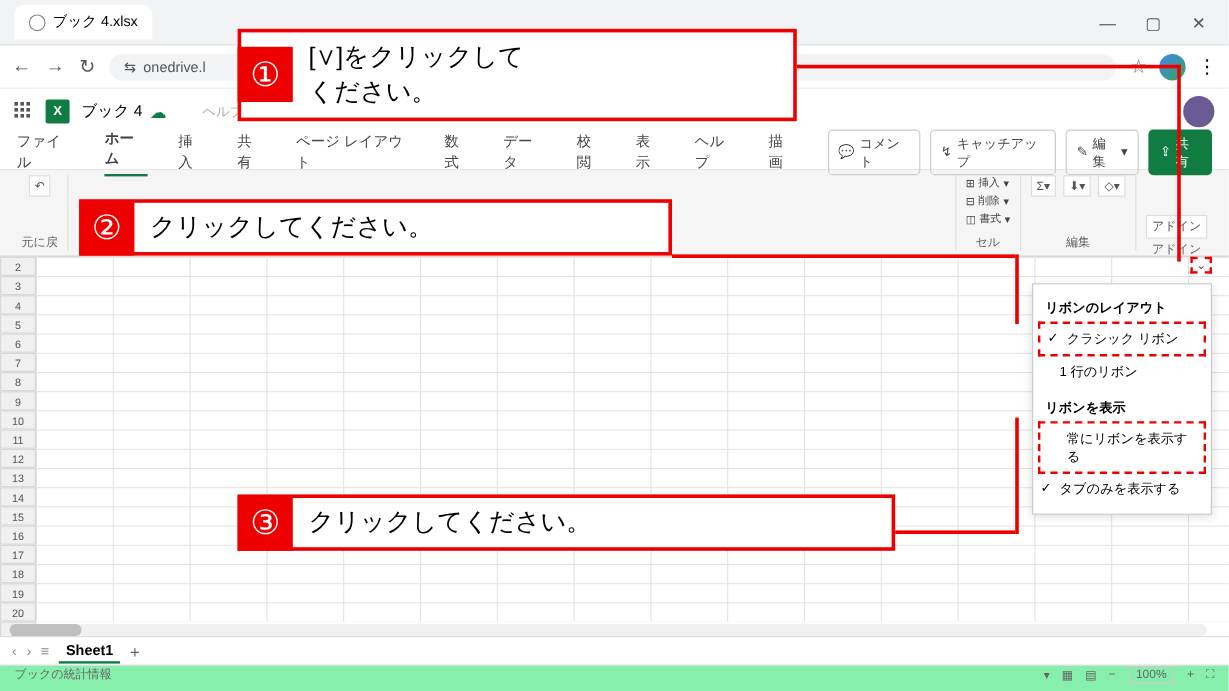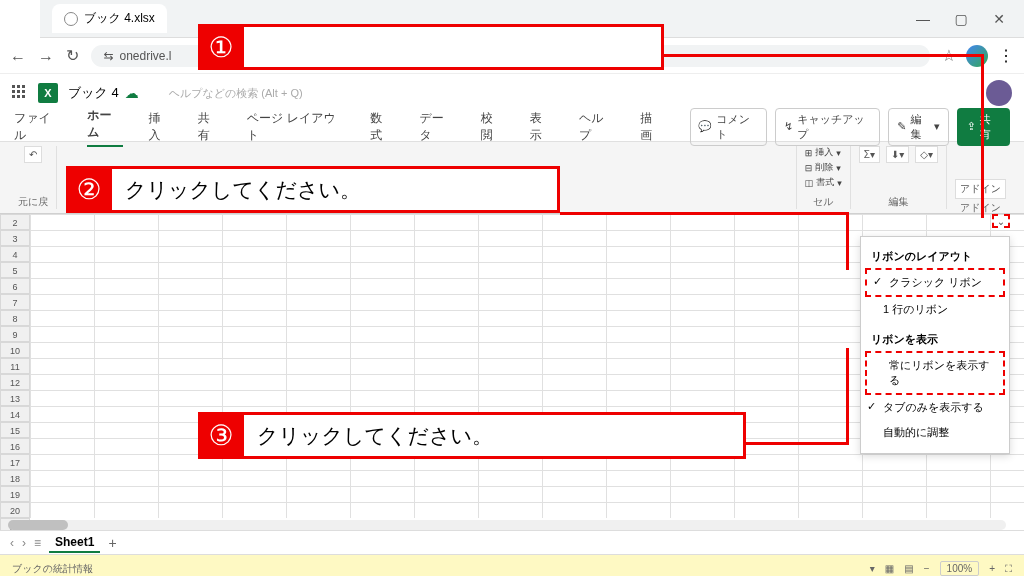--- a/index.html
+++ b/index.html
@@ -1,18 +1,18 @@
 <!DOCTYPE html>
 <html><head>
 <meta charset="utf-8">
 <style>
 * { margin: 0; padding: 0; box-sizing: border-box; font-family: "Segoe UI", "Yu Gothic UI", sans-serif; }
 body { width: 1024px; height: 576px; background: #fff; position: relative; overflow: hidden; }
 
-.browser-chrome { height: 38px; display: flex; align-items: center; padding: 0 8px; background: #f1f3f4; border-bottom: 1px solid #ddd; margin-left: 40px; }
+.browser-chrome { height: 38px; display: flex; align-items: center; padding: 0 8px; background: #f1f3f4; border-bottom: 1px solid #ddd; }
 .tab { display: flex; align-items: center; gap: 6px; background: #fff; border-radius: 8px 8px 0 0; padding: 6px 12px; font-size: 12px; margin-left: 4px; }
 .globe { width: 14px; height: 14px; border: 1px solid #888; border-radius: 50%; position: relative; }
 .win-controls { margin-left: auto; display: flex; gap: 20px; padding-right: 8px; color: #555; }
 .win-btn { width: 18px; height: 18px; display: flex; align-items: center; justify-content: center; font-size: 14px; }
 
 .nav-bar { height: 36px; display: flex; align-items: center; padding: 0 10px; gap: 12px; background: #fff; border-bottom: 1px solid #eee; }
 .nav-arrow { font-size: 16px; color: #555; }
 .url-bar { flex: 1; background: #f1f3f4; border-radius: 16px; padding: 4px 12px; font-size: 12px; color: #555; display: flex; align-items: center; gap: 6px; }
 .nav-right { display: flex; gap: 10px; align-items: center; }
 .star { color: #666; }
@@ -53,21 +53,21 @@
 .popup-heading { font-weight: bold; padding: 4px 10px; font-size: 11px; }
 .popup-item { padding: 5px 10px 5px 22px; position: relative; }
 .popup-item.checked::before { content: "✓"; position: absolute; left: 6px; }
 .dashed-highlight { border: 2px dashed #e00; margin: 0 4px; }
 
 .sheet-tabs { position: absolute; bottom: 22px; left: 0; right: 0; height: 24px; display: flex; align-items: center; padding: 0 10px; gap: 8px; font-size: 12px; border-top: 1px solid #ddd; background: #fff; }
 .st-nav { color: #888; }
 .sheet-tab { font-weight: bold; border-bottom: 2px solid #107c41; padding: 2px 6px; font-size: 12px; }
 .st-add { font-size: 14px; color: #666; }
 
-.status-bar { position: absolute; bottom: 0; left: 0; right: 0; height: 22px; background: #fef9c3; border-top: 1px solid #ddd; display: flex; align-items: flex-end; padding: 0 12px; font-size: 10px; color: #666; }
+.status-bar { position: absolute; bottom: 0; left: 0; right: 0; height: 22px; background: #86efac; border-top: 1px solid #ddd; display: flex; align-items: flex-start; padding: 0 12px; font-size: 10px; color: #666; }
 .status-right { margin-left: auto; display: flex; align-items: center; gap: 10px; }
 .zoom { border: 1px solid #ccc; padding: 1px 6px; border-radius: 2px; }
 
 .scroll-h { position: absolute; bottom: 46px; left: 8px; right: 18px; height: 10px; background: #f0f0f0; border-radius: 5px; }
 .scroll-h::before { content: ""; position: absolute; left: 0; width: 60px; height: 10px; background: #c0c0c0; border-radius: 5px; }
 
 .callout { position: absolute; background: #fff; border: 3px solid #e00; display: flex; align-items: center; }
 .callout-num { width: 46px; height: 46px; background: #e00; color: #fff; font-size: 28px; display: flex; align-items: center; justify-content: center; margin: -3px; }
 .callout-text { padding: 6px 16px; font-size: 21px; line-height: 1.4; }
 .arrow-line { position: absolute; background: #e00; }
@@ -232,21 +232,20 @@
   <div class="grid"></div>
 </div>
 
 <div class="popup">
   <div class="popup-heading">リボンのレイアウト</div>
   <div class="popup-item checked dashed-highlight">クラシック リボン</div>
   <div class="popup-item">1 行のリボン</div>
   <div class="popup-heading" style="margin-top:6px">リボンを表示</div>
   <div class="popup-item dashed-highlight">常にリボンを表示する</div>
   <div class="popup-item checked">タブのみを表示する</div>
-  <div class="popup-item">自動的に調整</div>
 </div>
 
 <div class="scroll-h"></div>
 
 <div class="sheet-tabs">
   <span class="st-nav">‹</span>
   <span class="st-nav">›</span>
   <span class="st-nav">≡</span>
   <span class="sheet-tab">Sheet1</span>
   <span class="st-add">+</span>
@@ -260,20 +259,24 @@
     <span>▤</span>
     <span>−</span>
     <span class="zoom">100%</span>
     <span>+</span>
     <span>⛶</span>
   </div>
 </div>
 
 <div class="callout" id="c1">
   <div class="callout-num">①</div>
+  <div class="callout-text">
+      <div>[∨]をクリックして</div>
+      <div>ください。</div>
+    </div>
 </div>
 <div class="callout" id="c2">
   <div class="callout-num">②</div>
   <div class="callout-text">
       <div>クリックしてください。</div>
     </div>
 </div>
 <div class="callout" id="c3">
   <div class="callout-num">③</div>
   <div class="callout-text">

